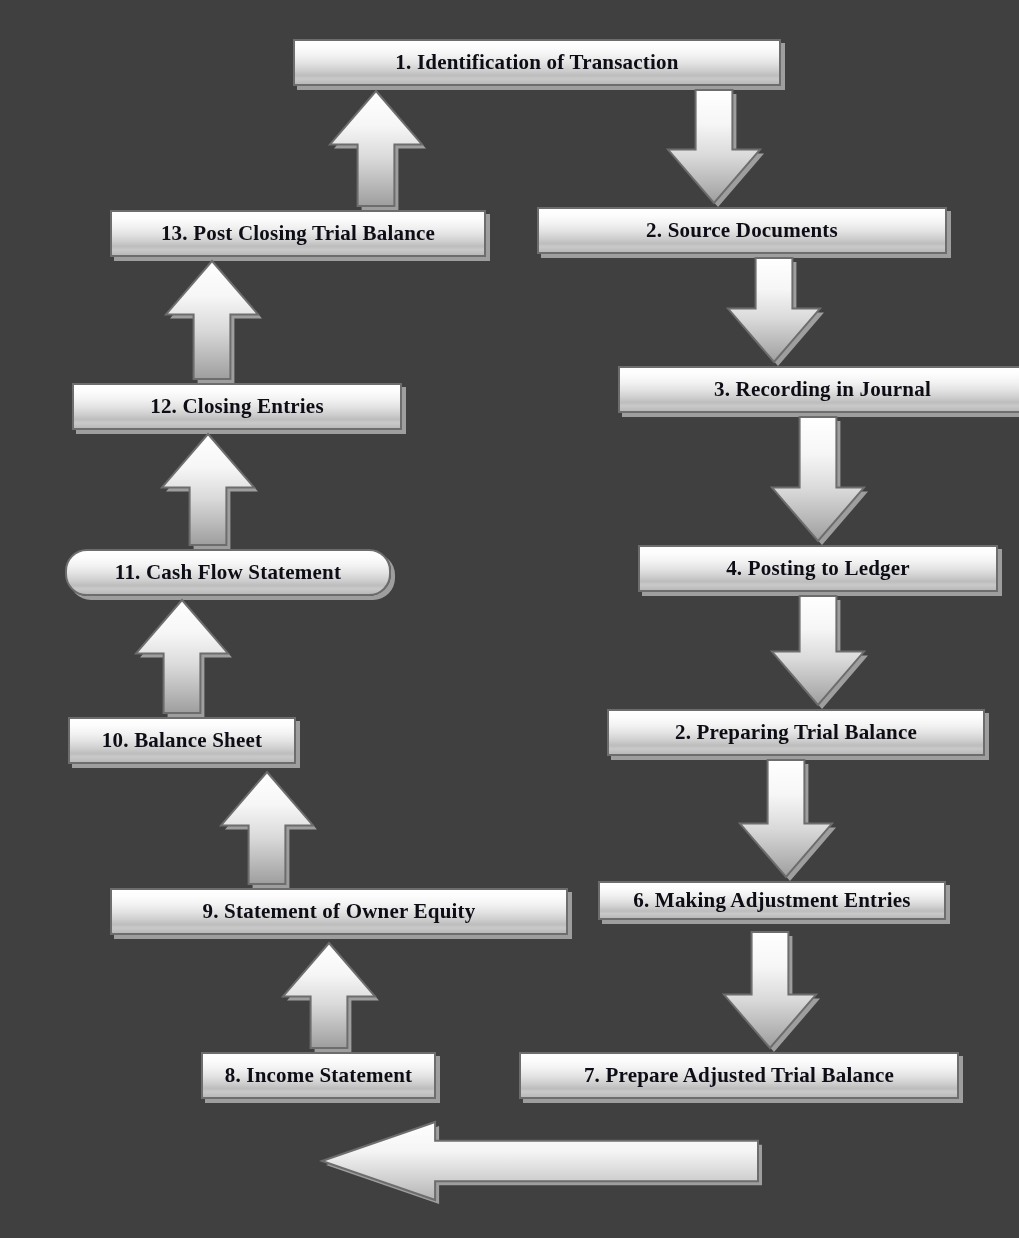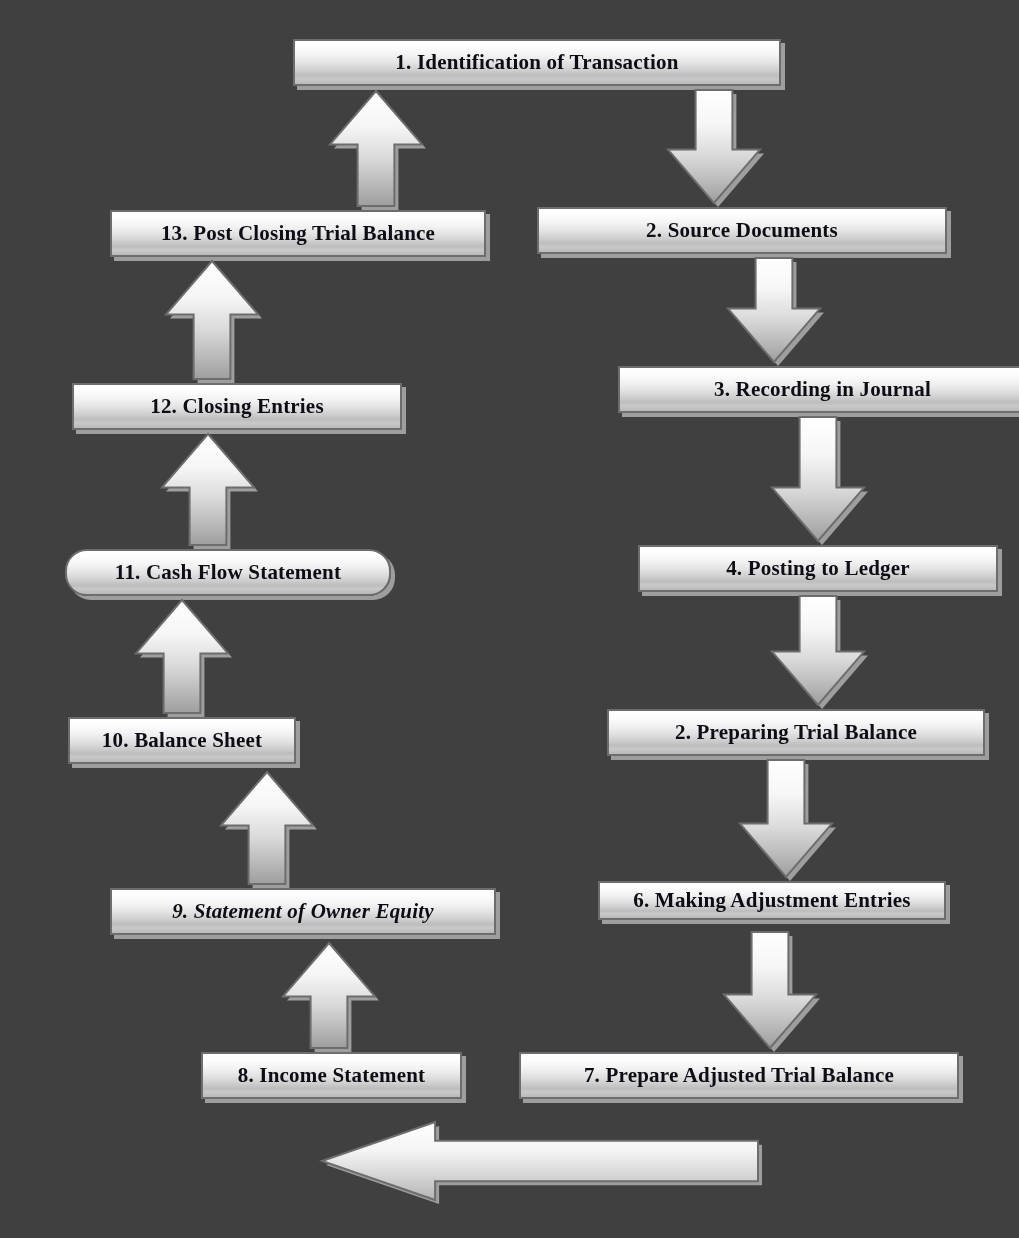--- a/index.html
+++ b/index.html
@@ -71,24 +71,24 @@
       </div>
       <div class="node" style="left: 607px; top: 709px; width: 378px; height: 47px;">
         <div class="node-label">2. Preparing Trial Balance</div>
       </div>
       <div class="node" style="left: 598px; top: 881px; width: 348px; height: 39px;">
         <div class="node-label">6. Making Adjustment Entries</div>
       </div>
       <div class="node" style="left: 519px; top: 1052px; width: 440px; height: 47px;">
         <div class="node-label">7. Prepare Adjusted Trial Balance</div>
       </div>
-      <div class="node" style="left: 201px; top: 1052px; width: 261px; height: 47px; align-items: center;">
+      <div class="node" style="left: 201px; top: 1052px; width: 235px; height: 47px; align-items: center;">
         <div class="node-label">8. Income Statement</div>
       </div>
-      <div class="node" style="left: 110px; top: 888px; width: 386px; height: 47px; font-style: italic;">
+      <div class="node" style="left: 110px; top: 888px; width: 458px; height: 47px;">
         <div class="node-label">9. Statement of Owner Equity</div>
       </div>
       <div class="node" style="left: 68px; top: 717px; width: 228px; height: 47px;">
         <div class="node-label">10. Balance Sheet</div>
       </div>
       <div class="node" style="left: 65px; top: 549px; width: 326px; height: 47px; border-radius: 22px;">
         <div class="node-label">11. Cash Flow Statement</div>
       </div>
       <div class="node" style="left: 48px; top: 383px; width: 330px; height: 47px; margin-left: 24px;">
         <div class="node-label">12. Closing Entries</div>

